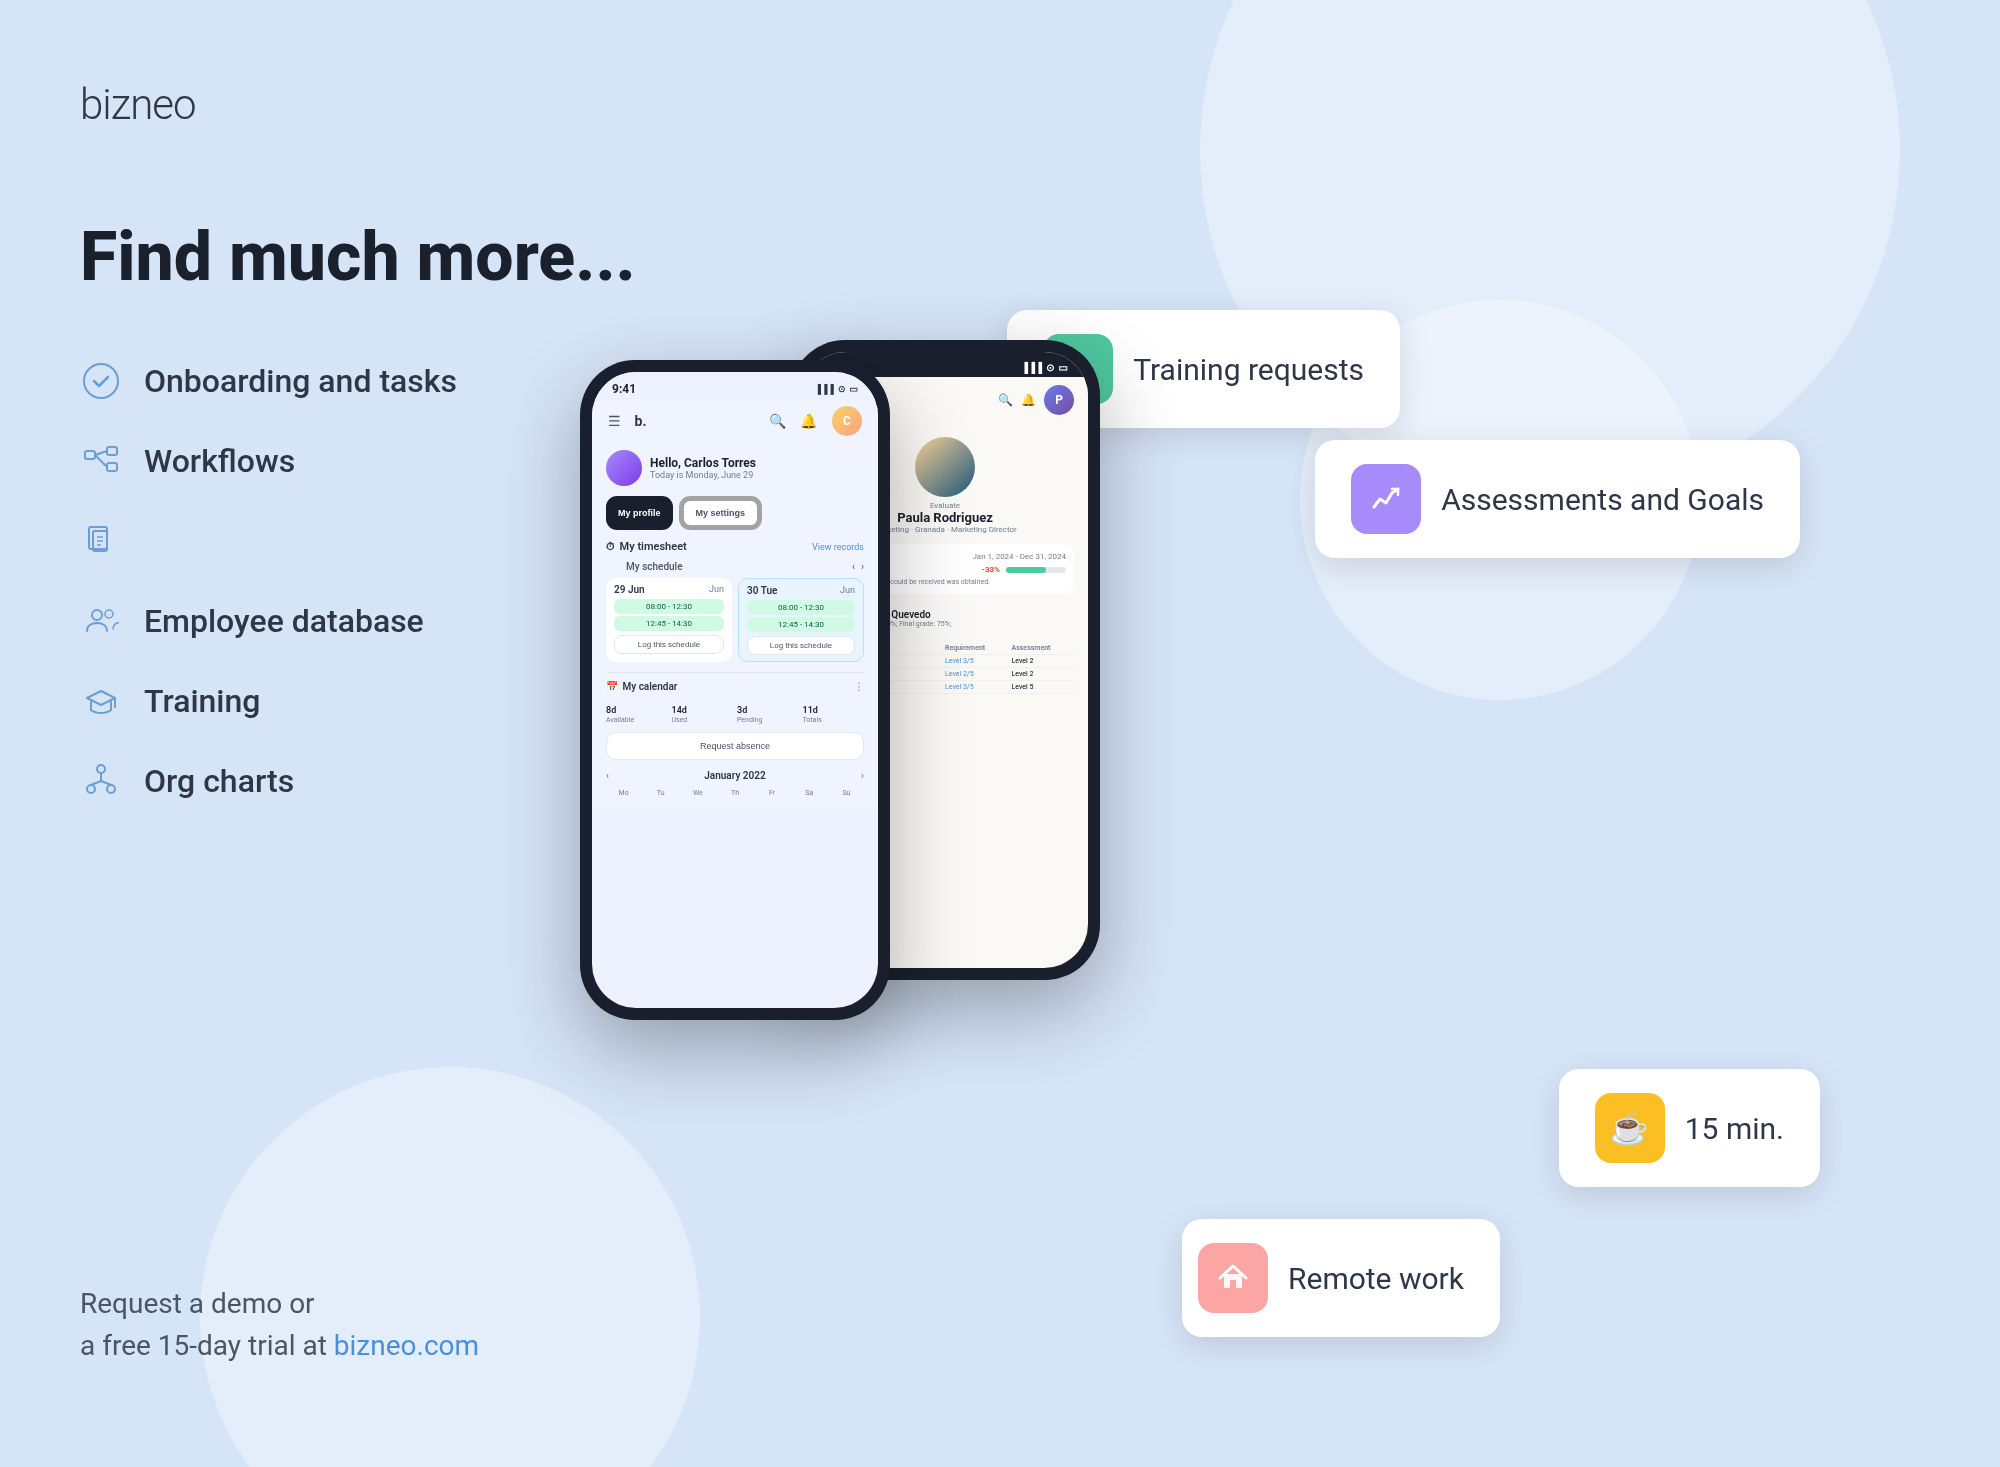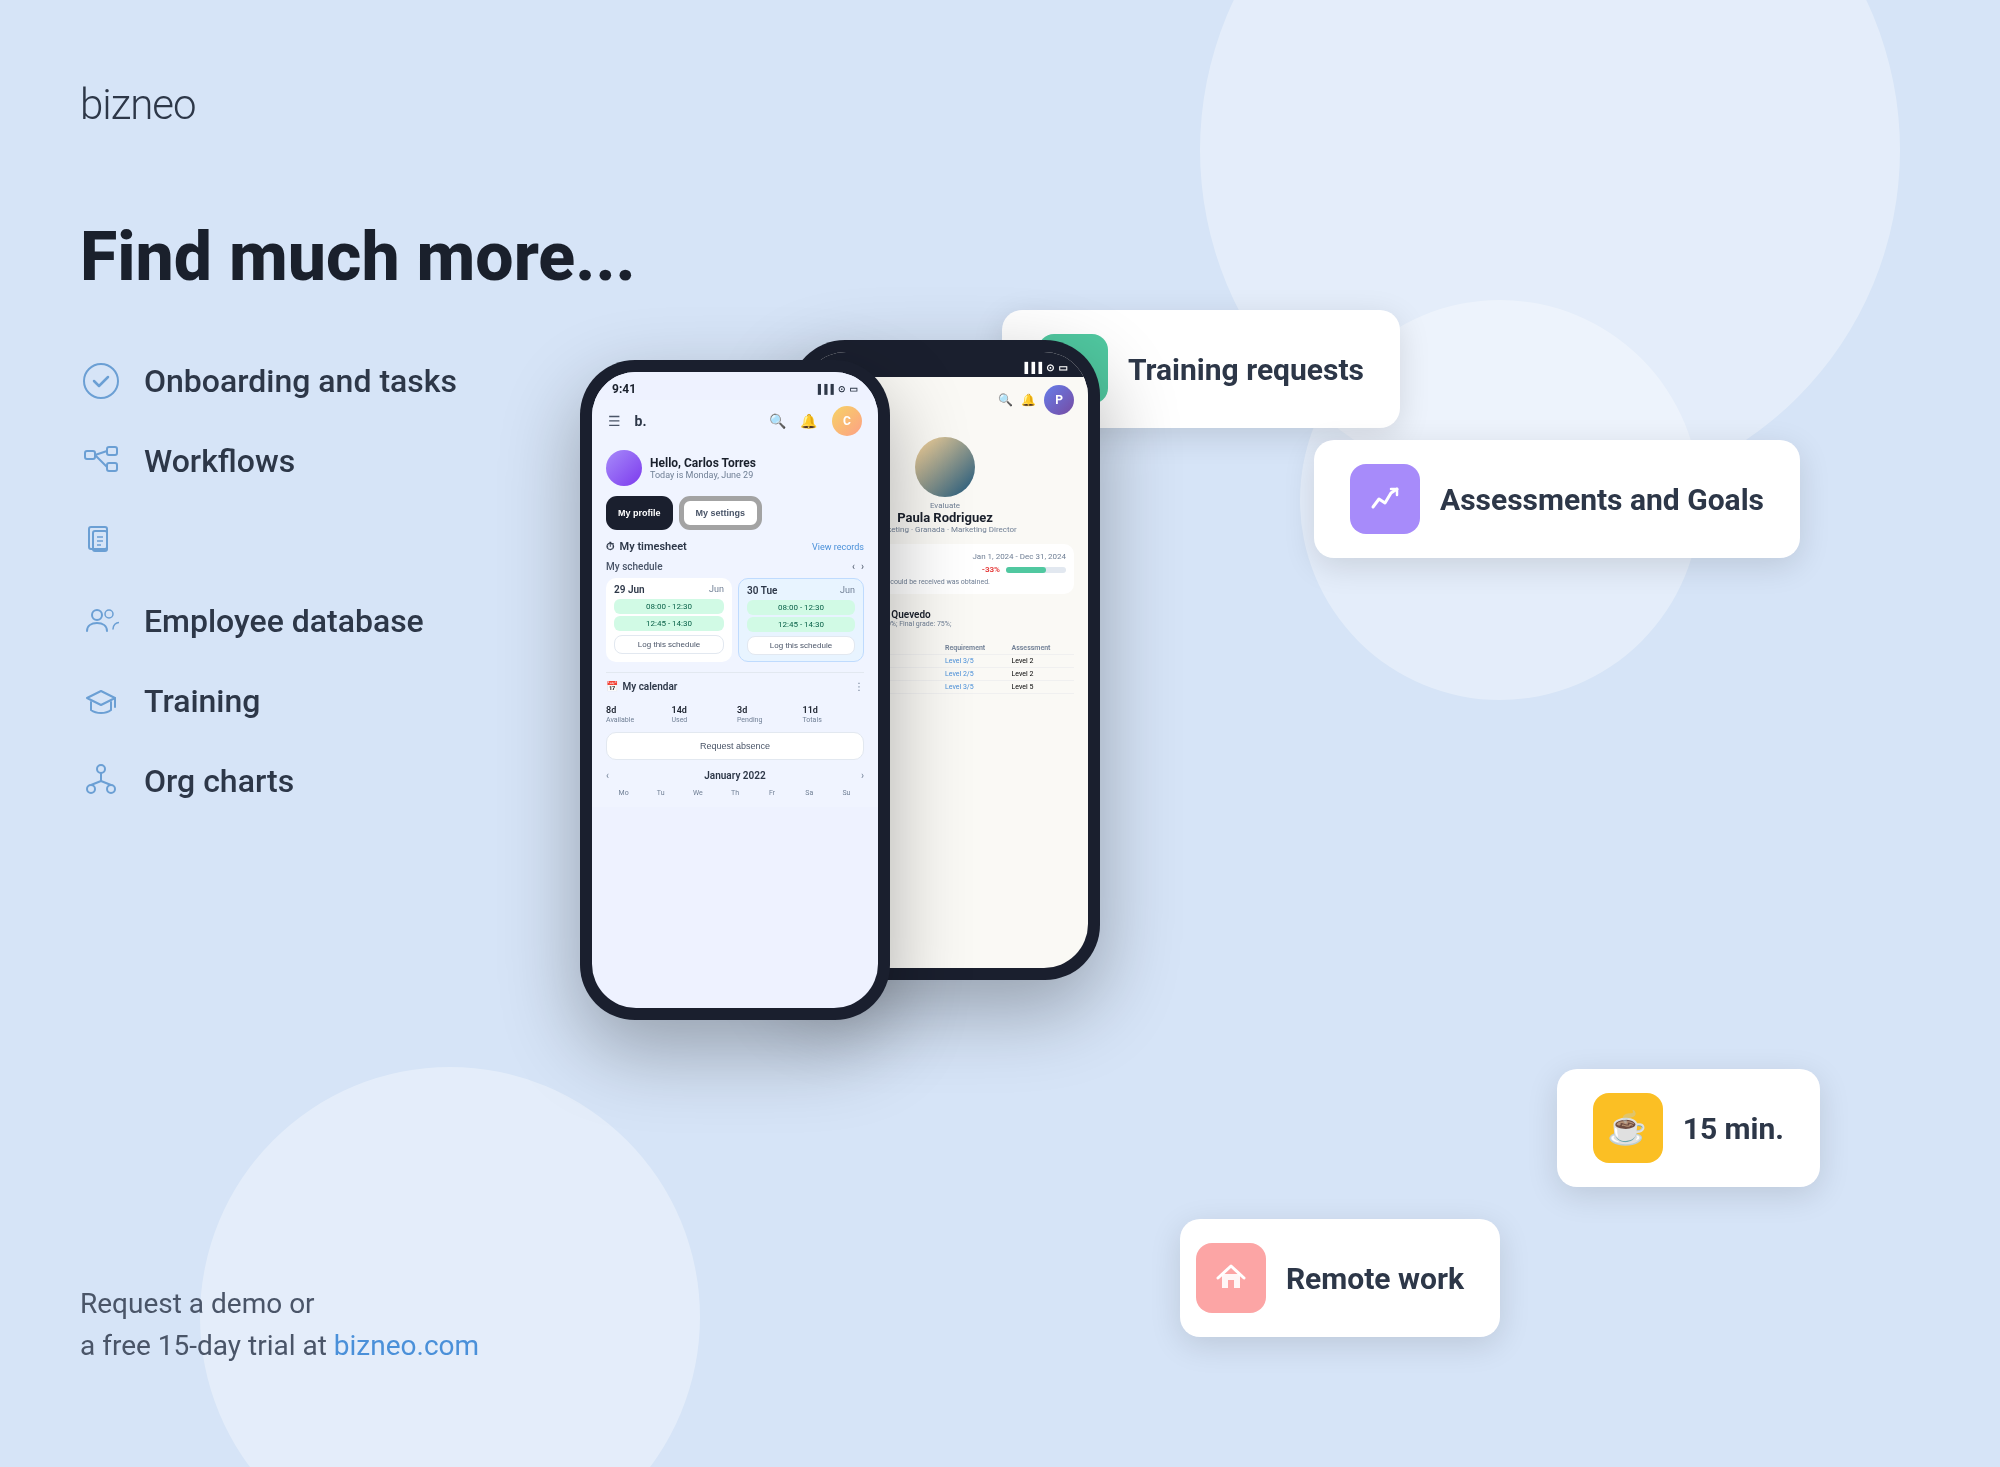--- a/index.html
+++ b/index.html
@@ -97,21 +97,21 @@
     .float-card {
       position: absolute;
       background: white;
       border-radius: 20px;
       padding: 24px 36px;
       display: flex;
       align-items: center;
       gap: 20px;
       box-shadow: 0 8px 32px rgba(0,0,0,0.12);
       font-size: 30px;
-      font-weight: 700;
+      font-weight: 400;
       color: #2d3748;
       white-space: nowrap;
     }
     .float-card .card-icon {
       width: 70px;
       height: 70px;
       border-radius: 16px;
       display: flex;
       align-items: center;
       justify-content: center;
@@ -269,20 +269,21 @@
       font-weight: 600;
       color: #2d3748;
     }
     .view-all { font-size: 9px; color: #4a90d9; }
 
     .schedule-header {
       display: flex;
       justify-content: space-between;
       align-items: center;
       margin-bottom: 6px;
+      margin-left: 20px;
     }
     .schedule-label { font-size: 10px; color: #4a5568; font-weight: 500; }
     .schedule-nav { display: flex; gap: 6px; font-size: 10px; color: #4a5568; }
 
     .schedule-grid {
       display: grid;
       grid-template-columns: 1fr 1fr;
       gap: 6px;
       margin-bottom: 10px;
     }

